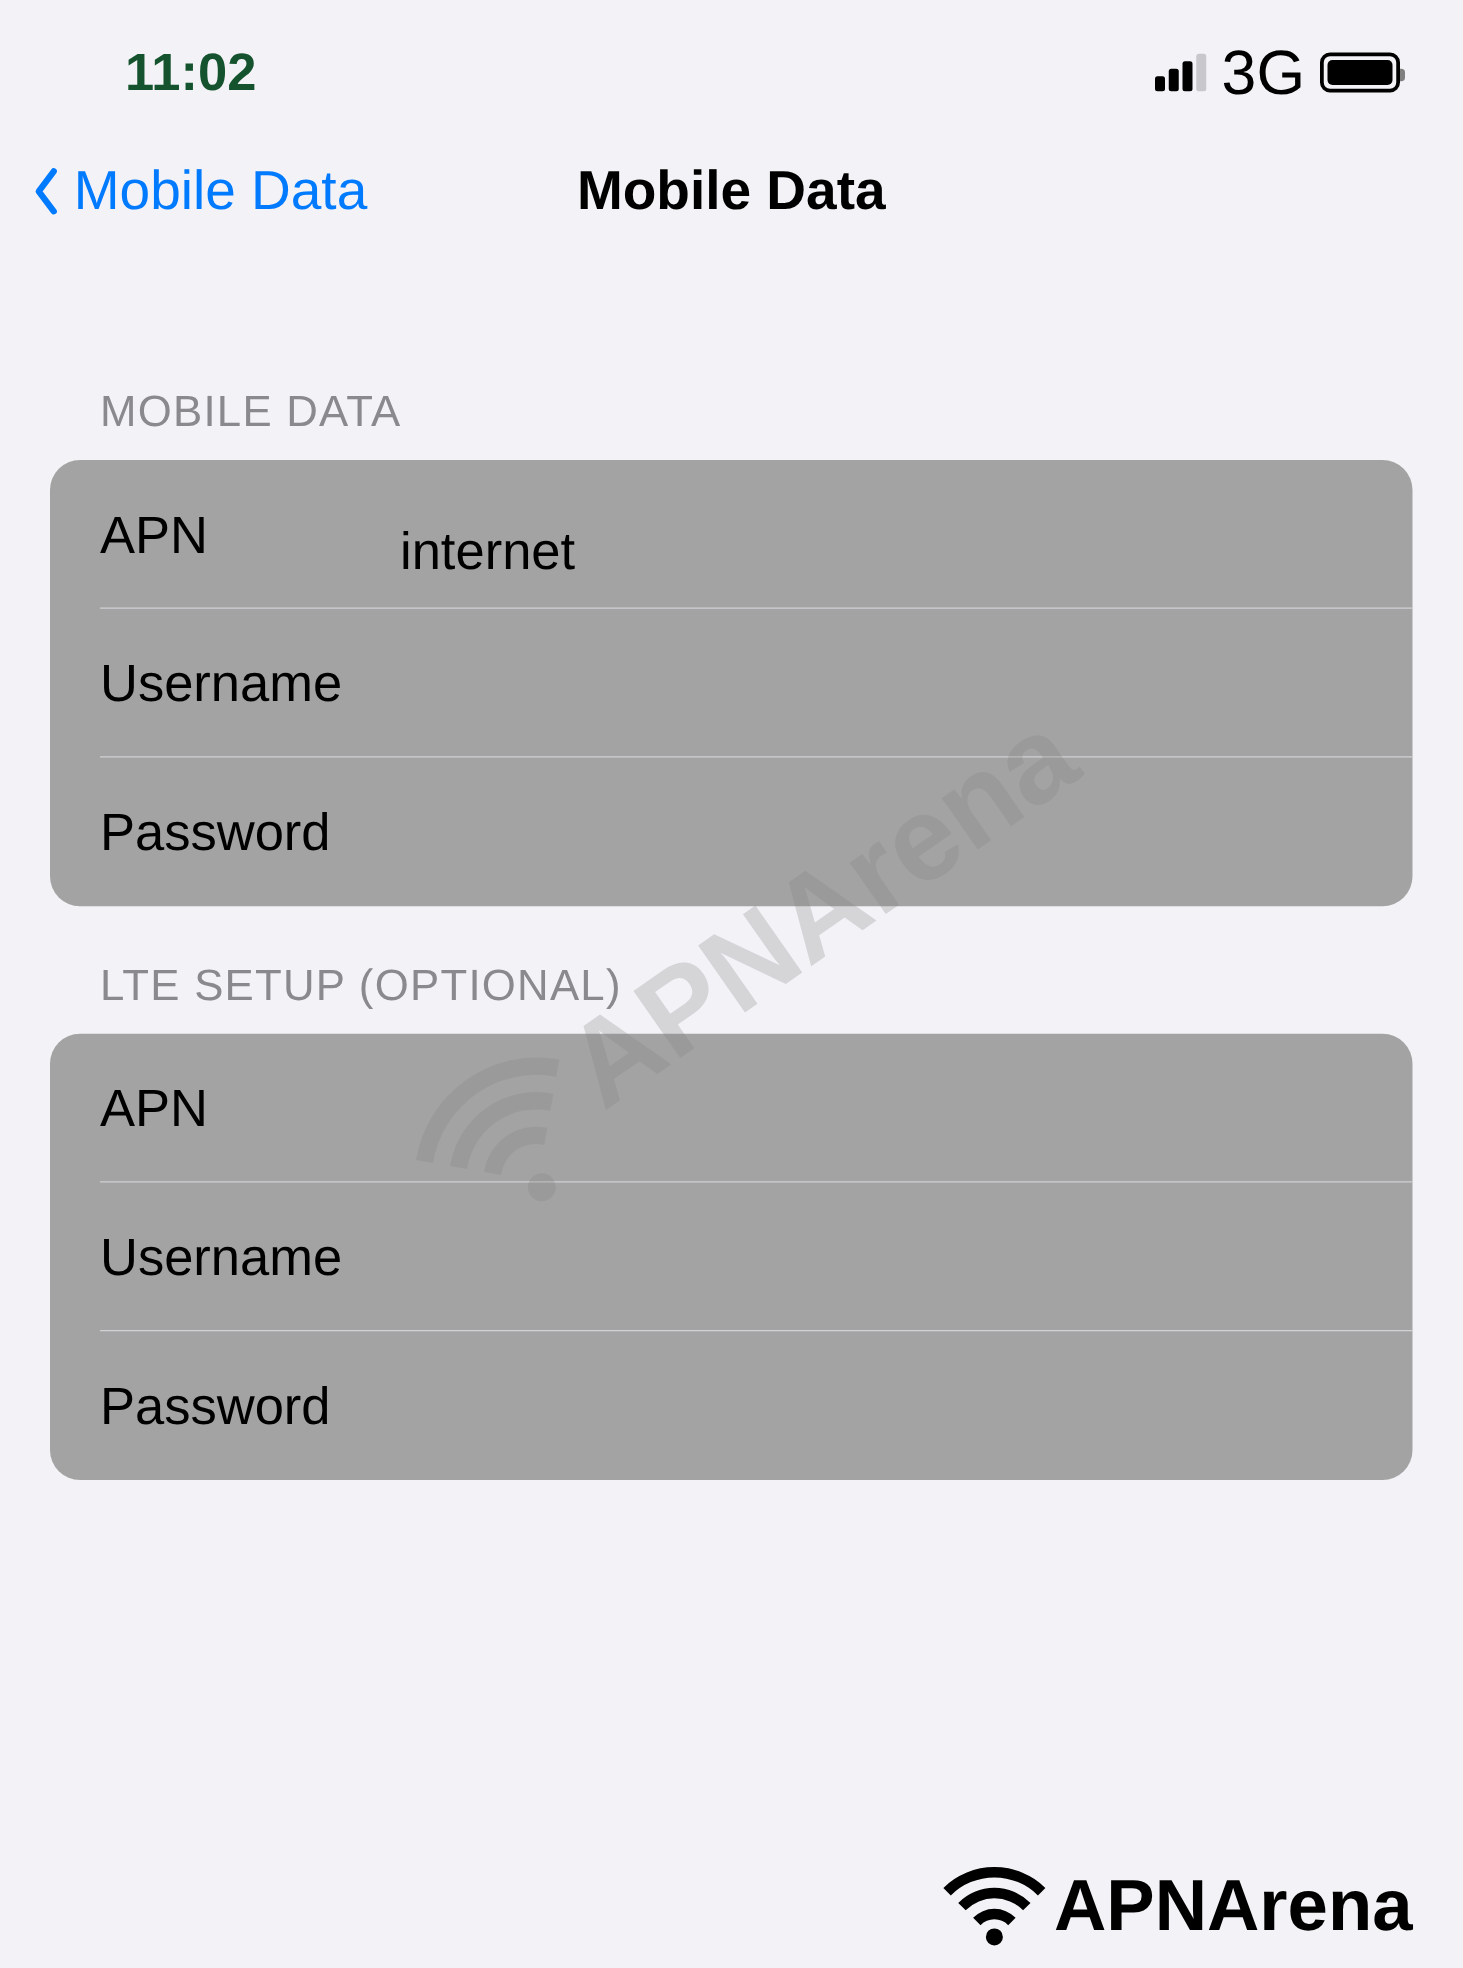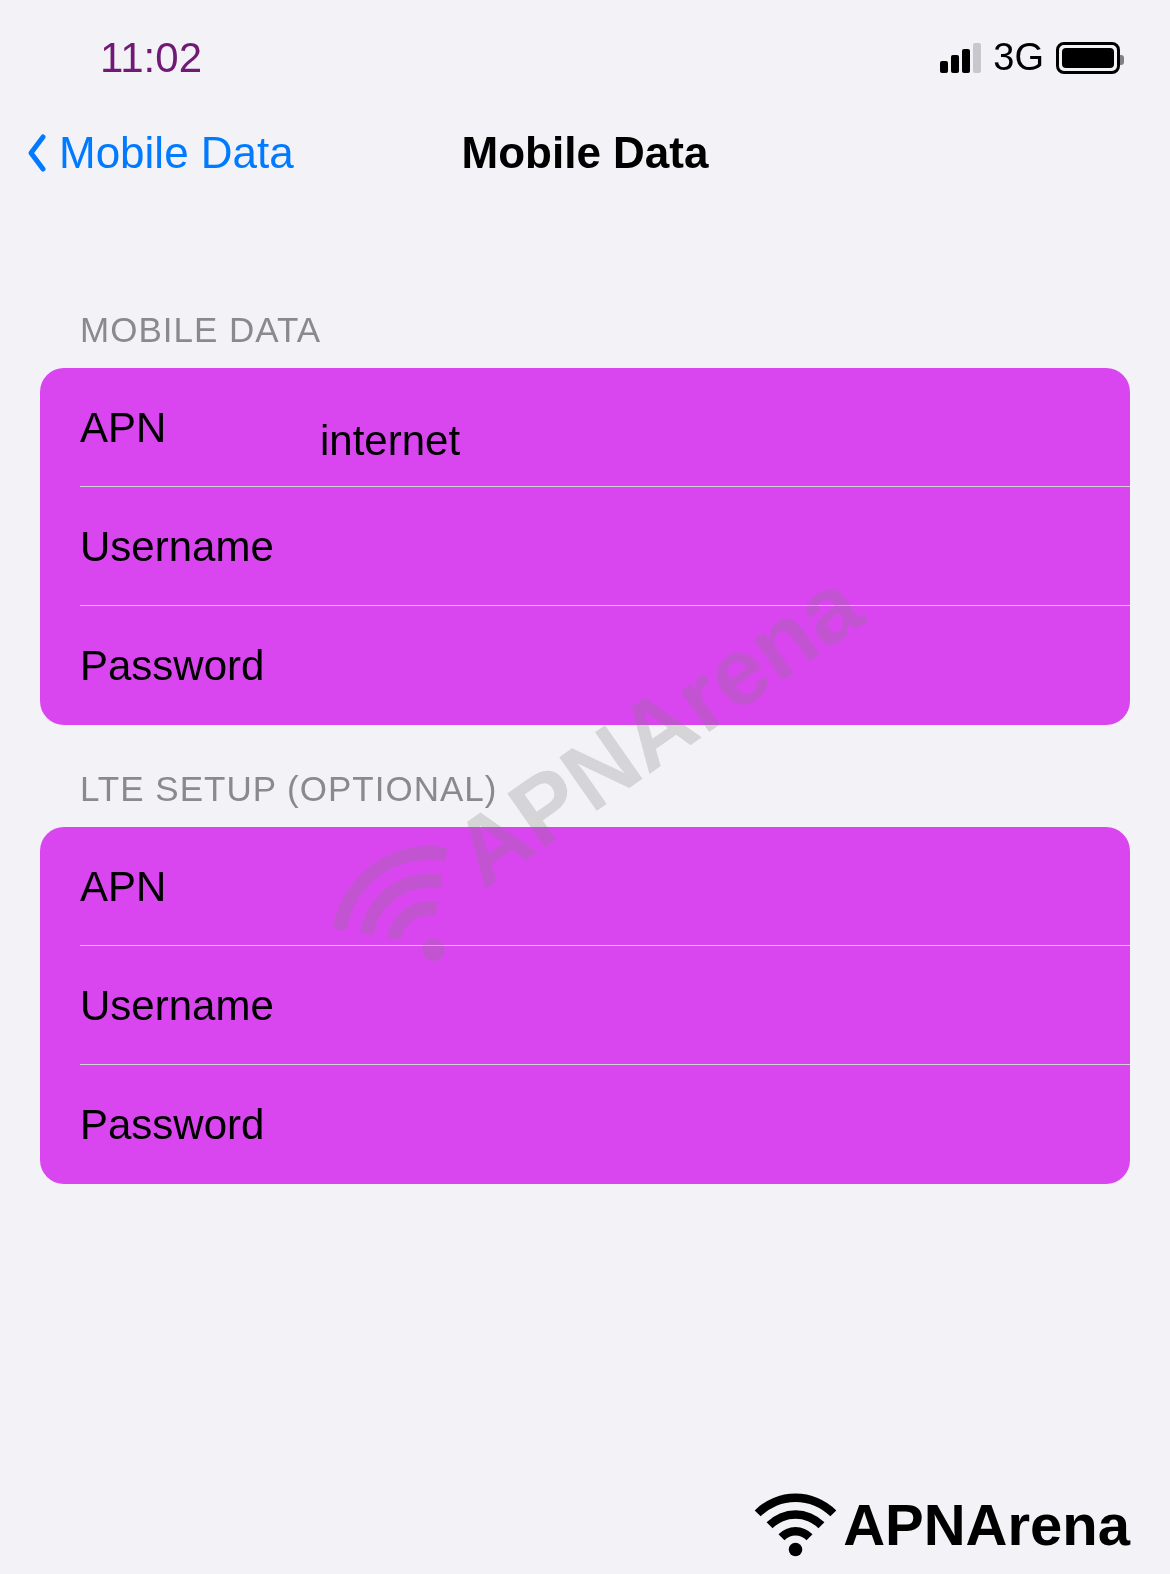--- a/index.html
+++ b/index.html
@@ -18,22 +18,22 @@
     }
     .status-bar {
       display: flex;
       justify-content: space-between;
       align-items: center;
       padding: 30px 50px 25px 100px;
       height: 110px;
     }
     .status-time {
       font-size: 42px;
-      font-weight: 400;
-      color: #701a75;
+      font-weight: 700;
+      color: #14532d;
     }
     .status-right {
       display: flex;
       align-items: center;
       gap: 12px;
     }
     .signal-bars {
       display: flex;
       align-items: flex-end;
       gap: 3px;
@@ -45,21 +45,21 @@
       border-radius: 2px;
     }
     .signal-bar.inactive {
       background-color: #C7C7CC;
     }
     .signal-bar:nth-child(1) { height: 12px; }
     .signal-bar:nth-child(2) { height: 18px; }
     .signal-bar:nth-child(3) { height: 24px; }
     .signal-bar:nth-child(4) { height: 30px; }
     .network-type {
-      font-size: 38px;
+      font-size: 50px;
       font-weight: 400;
       color: #000;
     }
     .battery {
       width: 64px;
       height: 32px;
       border: 3px solid #000;
       border-radius: 8px;
       position: relative;
       padding: 3px;
@@ -126,21 +126,21 @@
       letter-spacing: 1px;
       text-transform: uppercase;
     }
     .section-header.first {
       margin-top: 80px;
     }
     .section-header.second {
       margin-top: 44px;
     }
     .settings-group {
-      background-color: #d946ef;
+      background-color: #a3a3a3;
       border-radius: 24px;
       margin: 0 40px;
       overflow: hidden;
     }
     .settings-row {
       display: flex;
       align-items: center;
       height: 119px;
       padding: 0 40px;
       position: relative;

